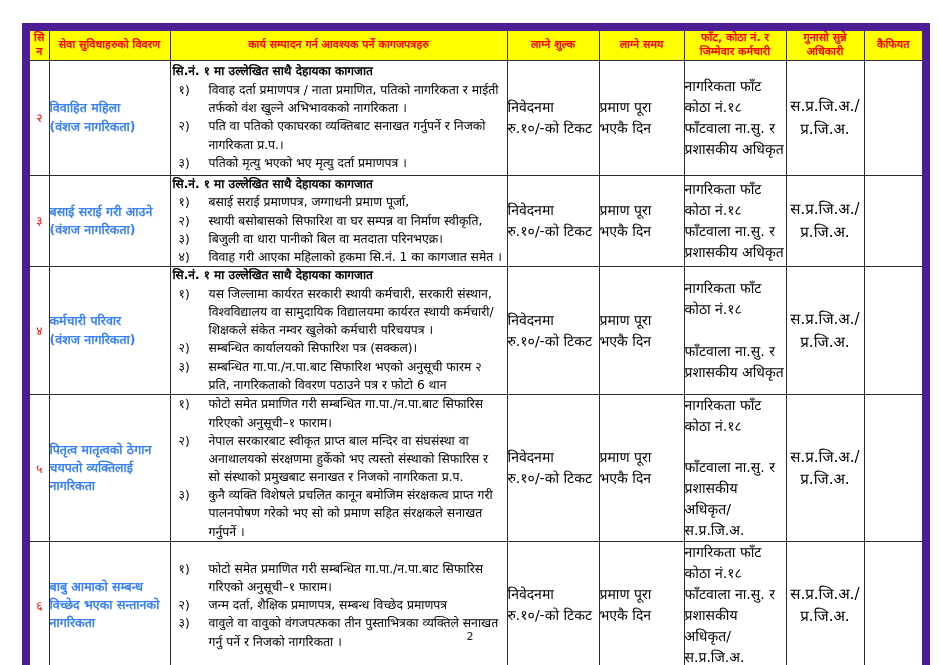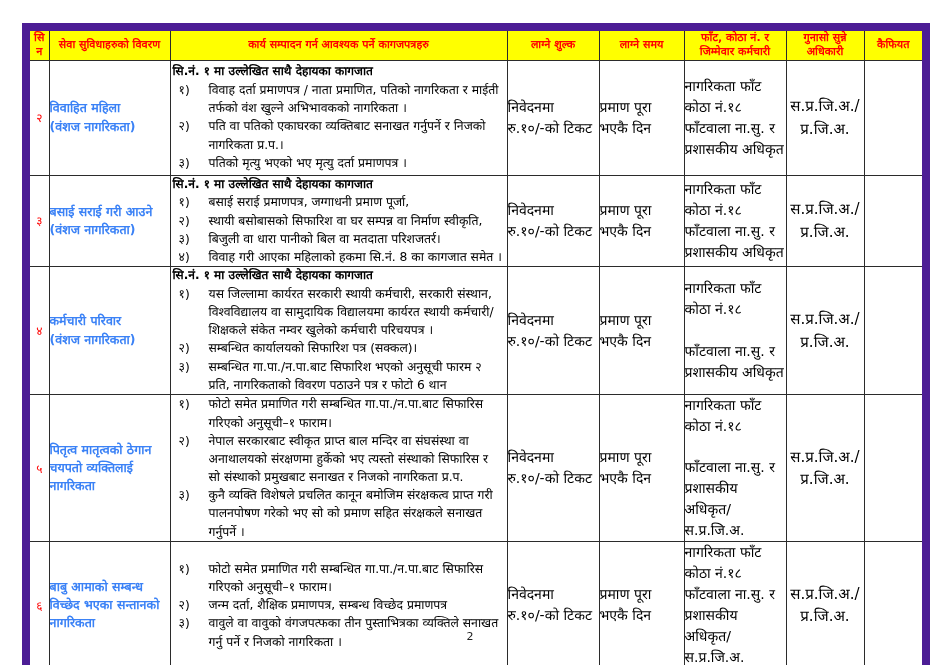--- a/index.html
+++ b/index.html
@@ -119,25 +119,25 @@
           <div class="doc-item">
             <span class="doc-num">१)</span>
             <span class="doc-text">बसाई सराई प्रमाणपत्र, जग्गाधनी प्रमाण पूर्जा,</span>
           </div>
           <div class="doc-item">
             <span class="doc-num">२)</span>
             <span class="doc-text">स्थायी बसोबासको सिफारिश वा घर सम्पन्न वा निर्माण स्वीकृति,</span>
           </div>
           <div class="doc-item">
             <span class="doc-num">३)</span>
-            <span class="doc-text">बिजुली वा धारा पानीको बिल वा मतदाता परिशजतर्र।</span>
+            <span class="doc-text">बिजुली वा धारा पानीको बिल वा मतदाता परिनभएक्र।</span>
           </div>
           <div class="doc-item">
             <span class="doc-num">४)</span>
-            <span class="doc-text">विवाह गरी आएका महिलाको हकमा सि.नं. 8 का कागजात समेत ।</span>
+            <span class="doc-text">विवाह गरी आएका महिलाको हकमा सि.नं. 1 का कागजात समेत ।</span>
           </div>
         </td>
         <td class="fee">
           <div class="cell-line">निवेदनमा</div>
           <div class="cell-line">रु.१०/-को टिकट</div>
         </td>
         <td class="time">
           <div class="cell-line">प्रमाण पूरा</div>
           <div class="cell-line">भएकै दिन</div>
         </td>

